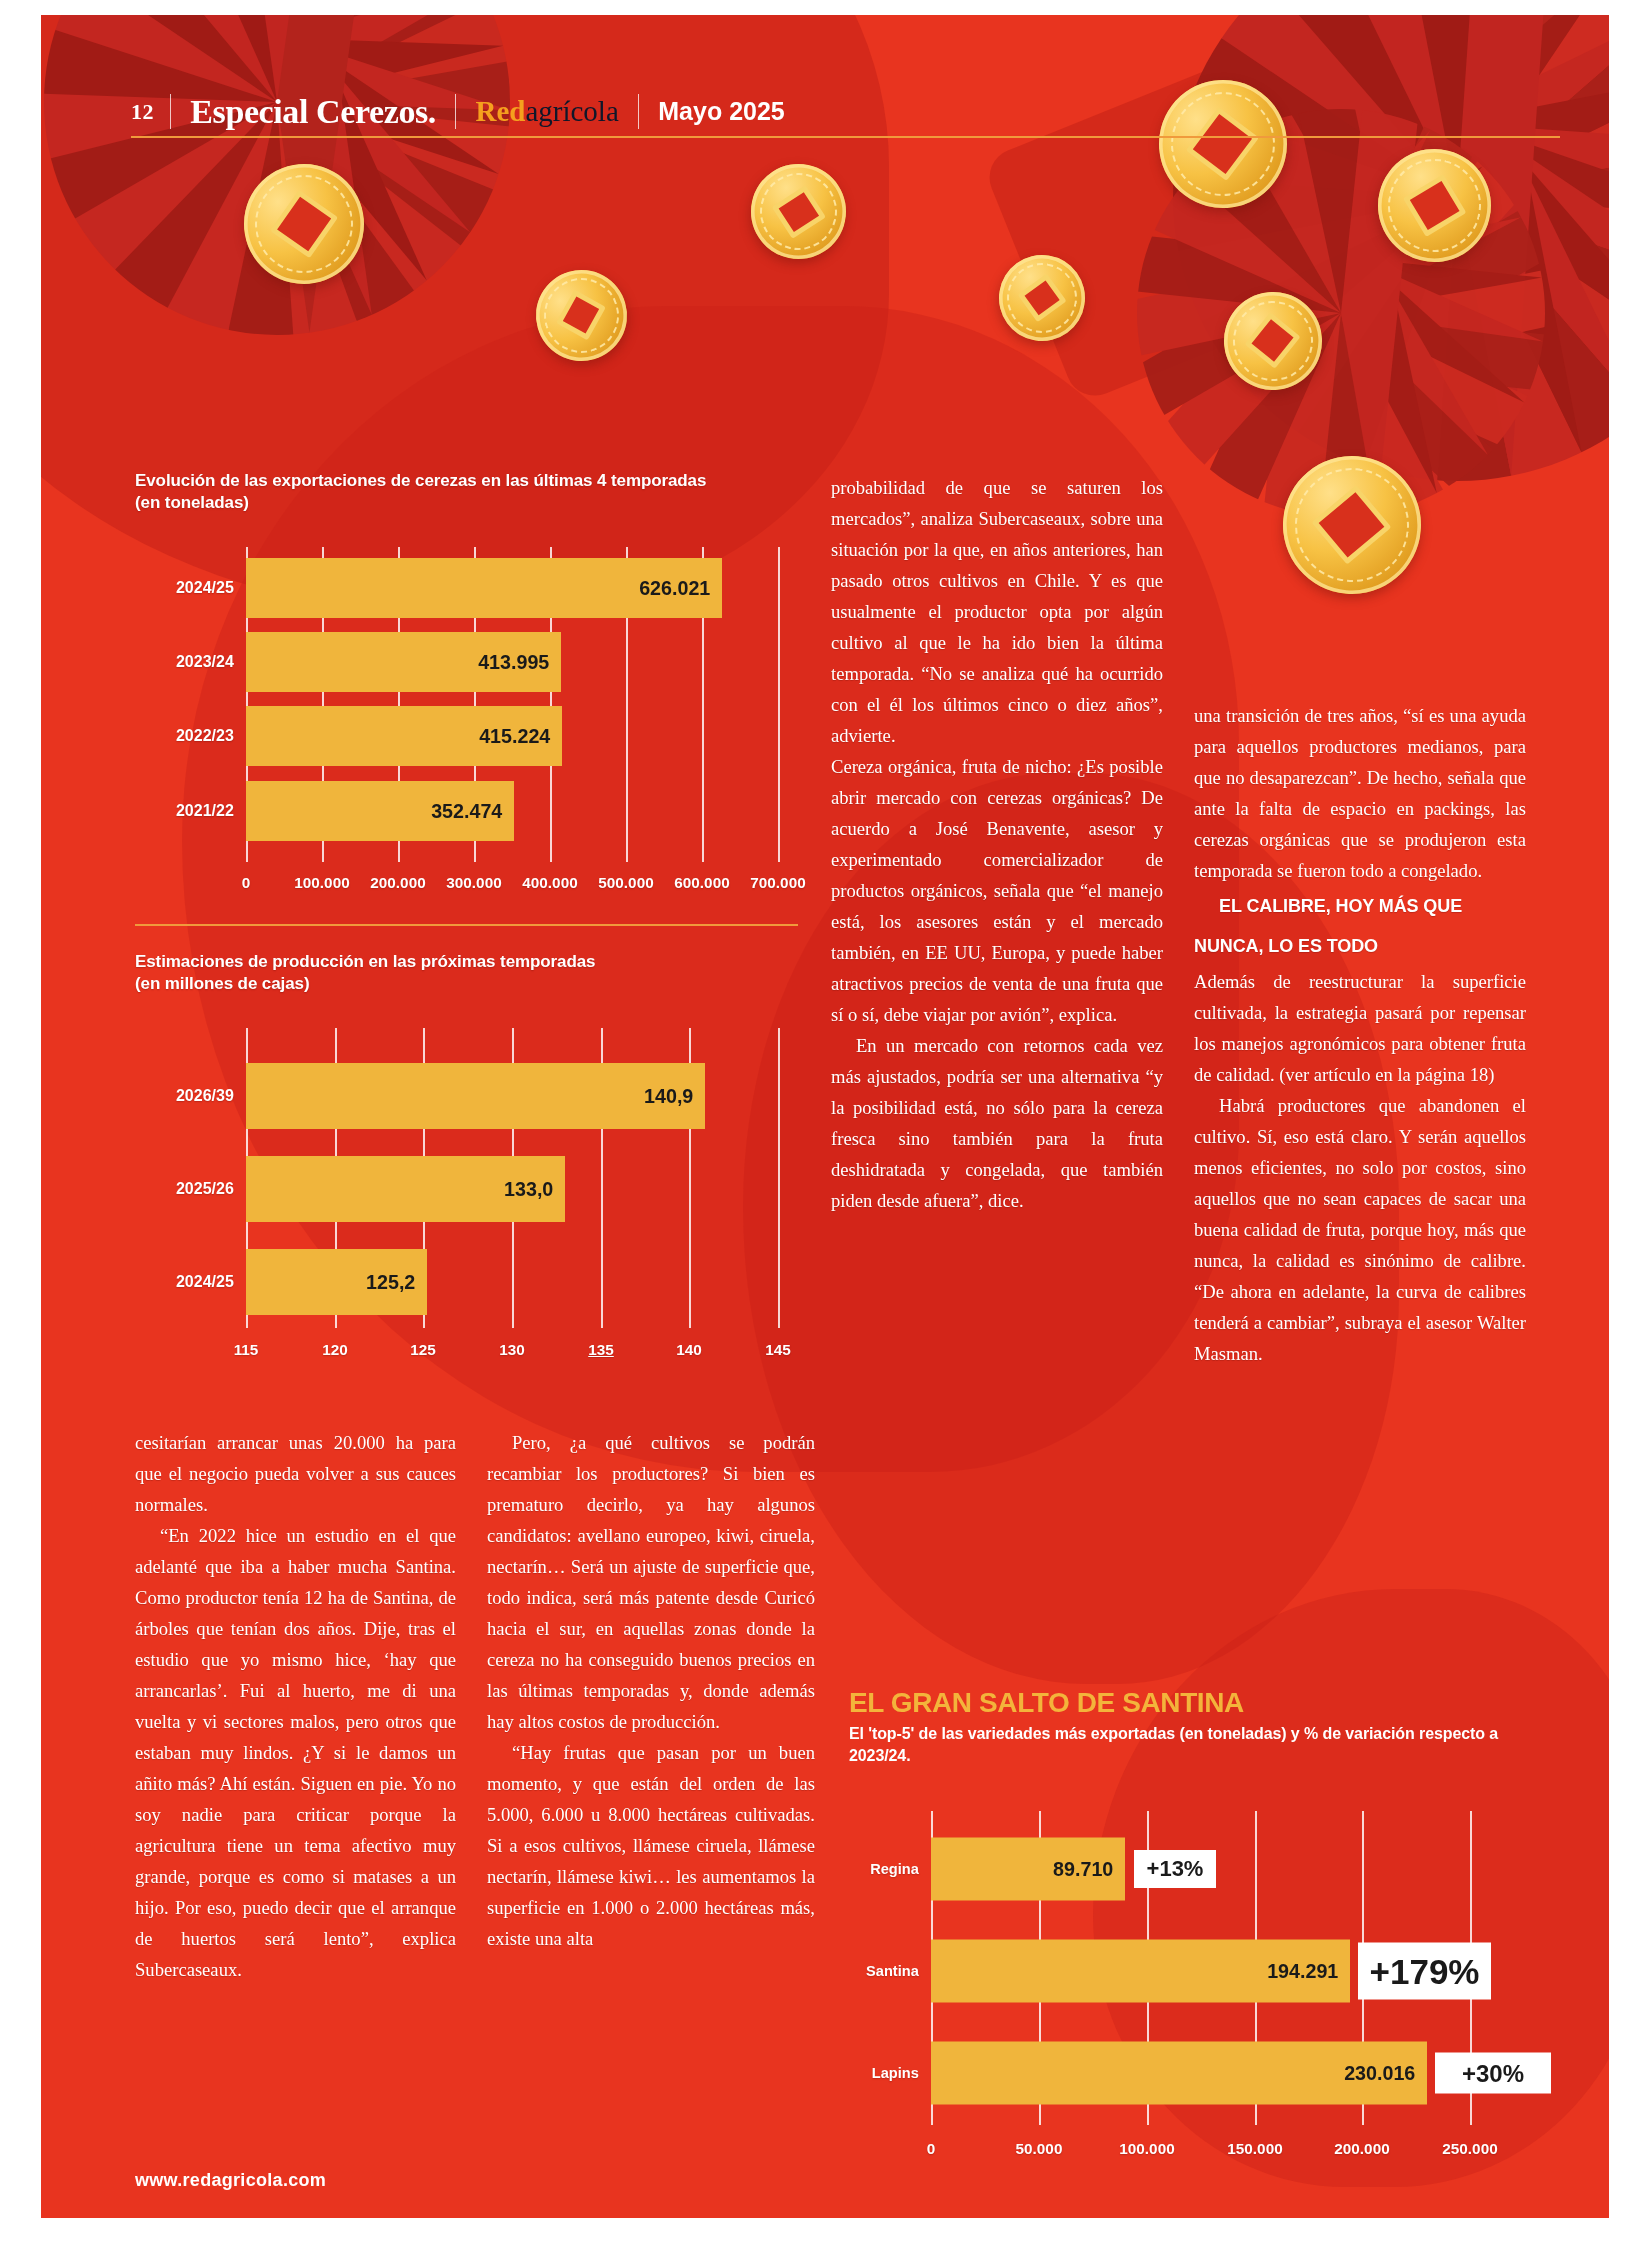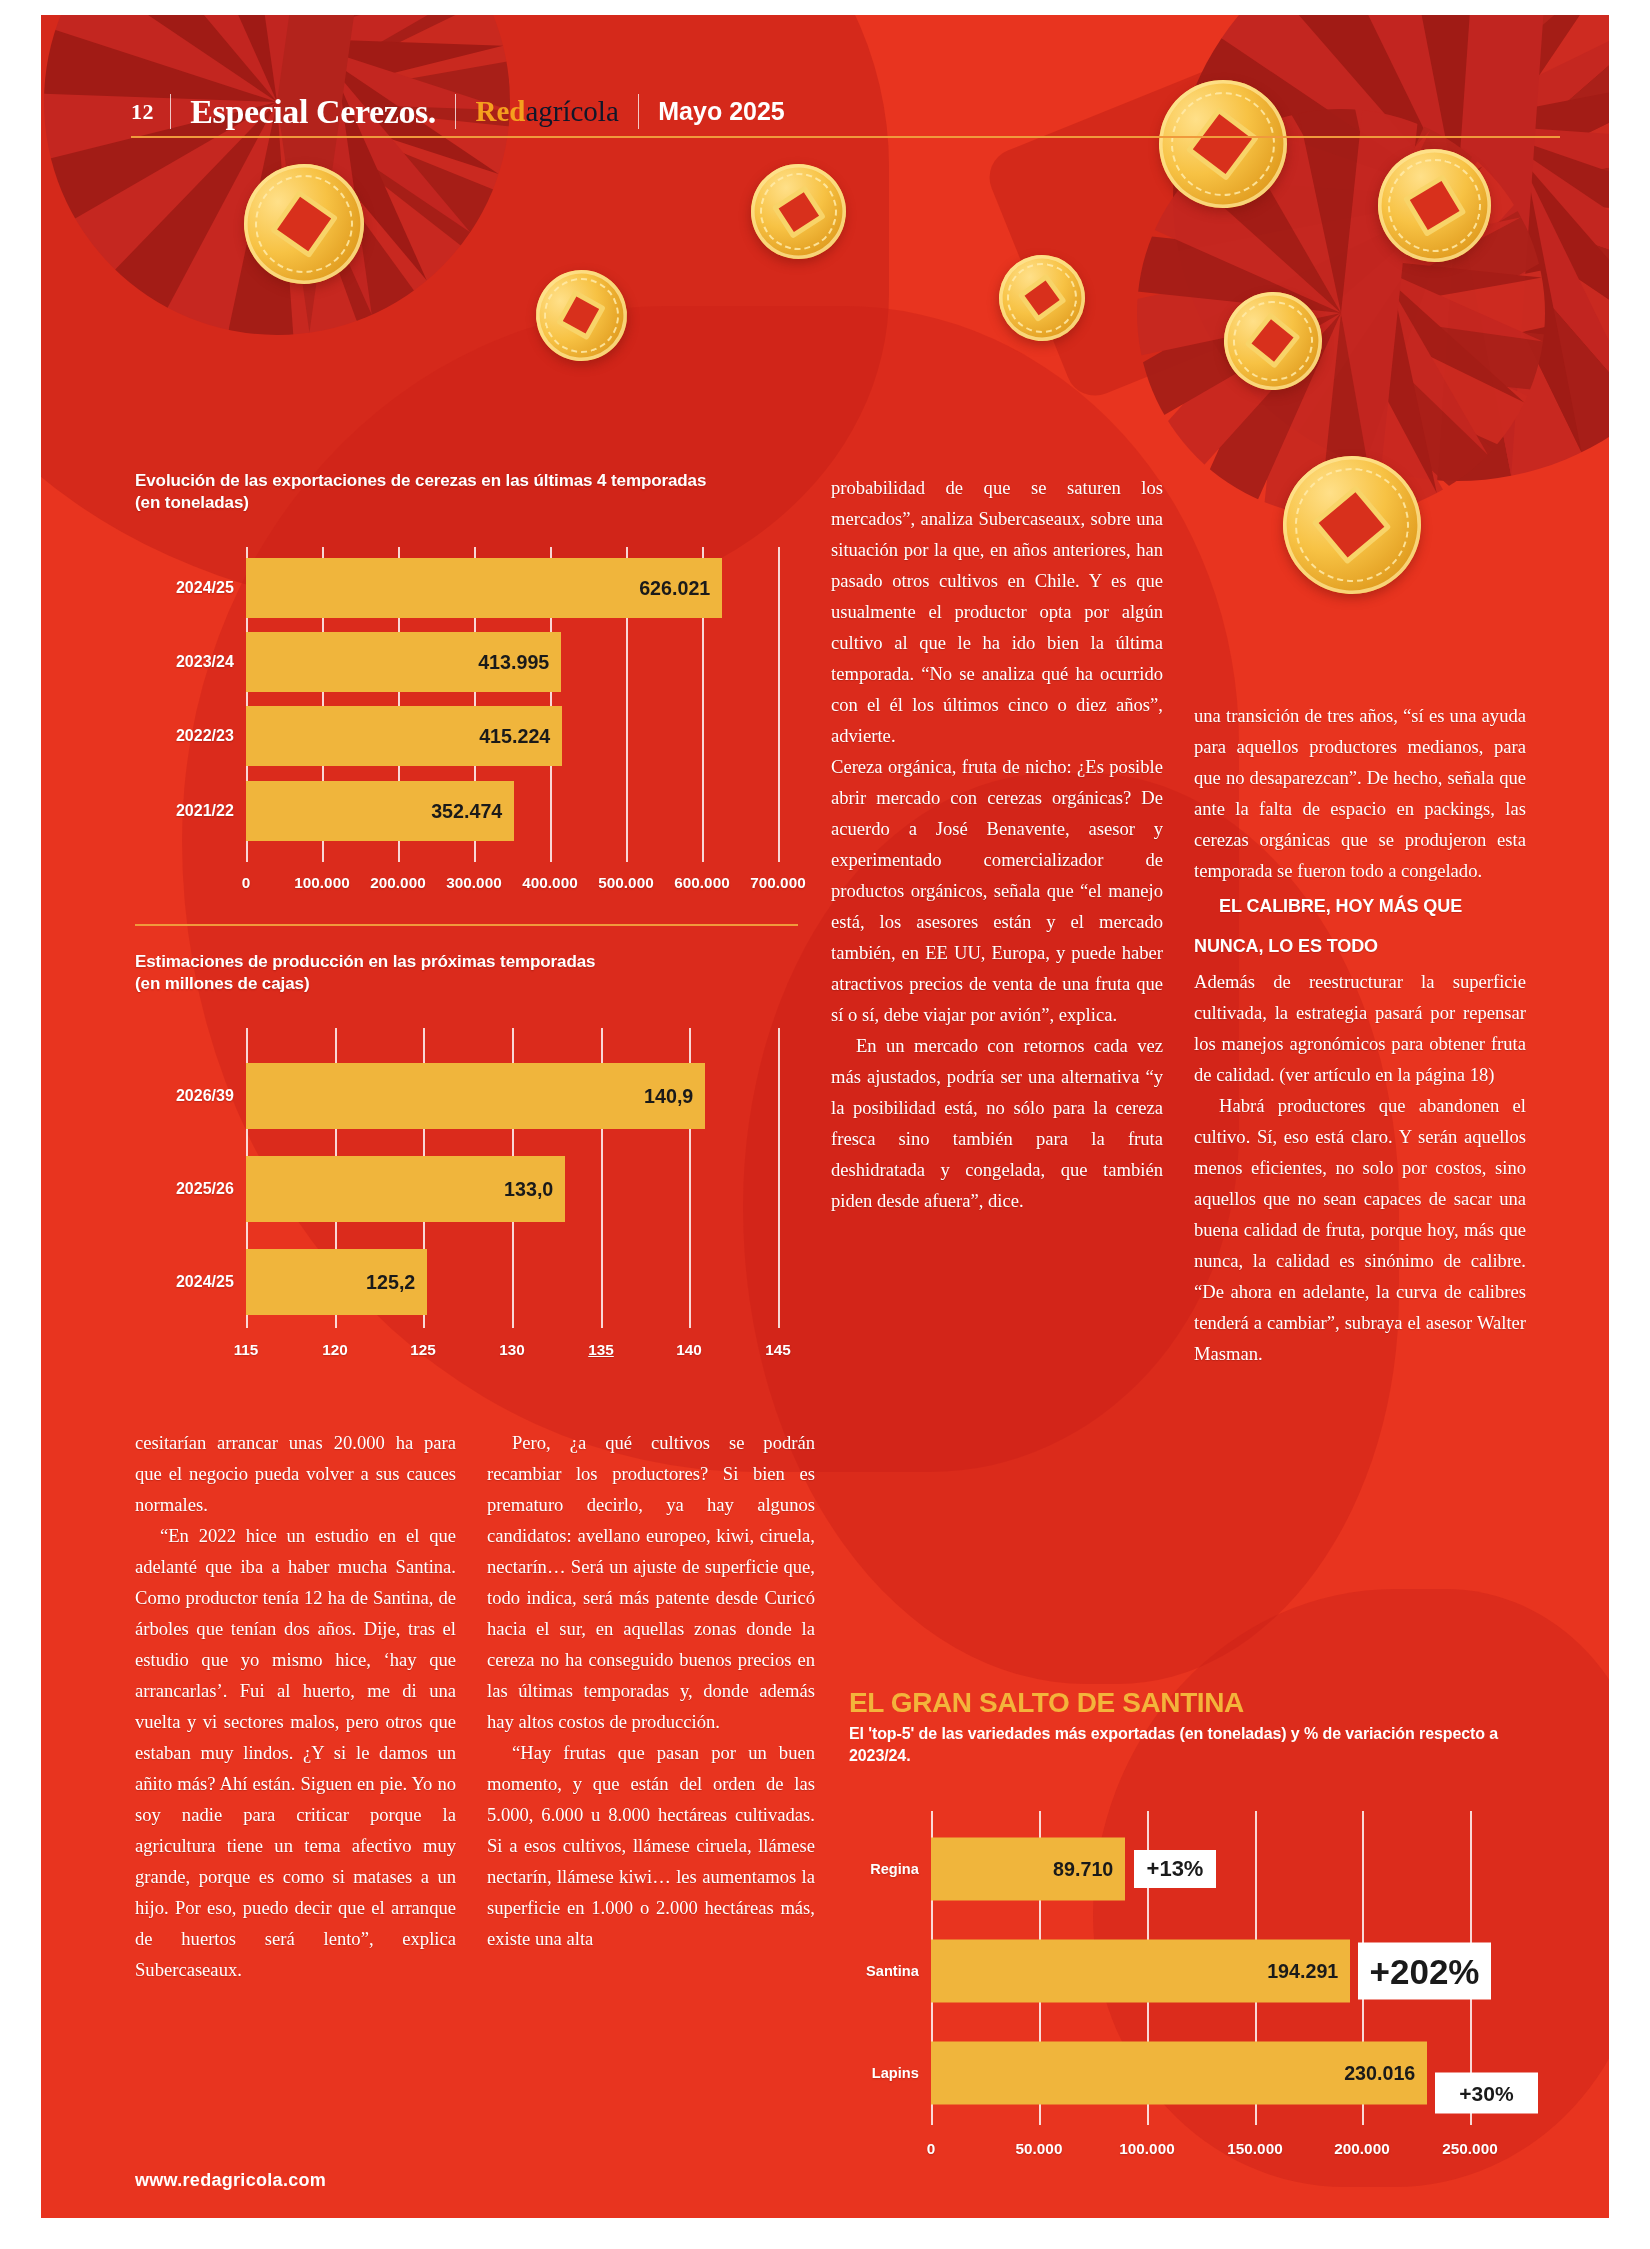--- a/index.html
+++ b/index.html
@@ -511,26 +511,26 @@
         <div class="gline" style="left:539px;"></div>
 
         <div class="bar" style="left:0;top:58px;width:194px;height:63px;">
           <span class="bar-val">89.710</span>
         </div>
         <div class="pct-badge" style="left:203px;top:58px;width:82px;height:38px;font-size:22px;">+13%</div>
 
         <div class="bar" style="left:0;top:160px;width:419px;height:63px;">
           <span class="bar-val">194.291</span>
         </div>
-        <div class="pct-badge" style="left:427px;top:160px;width:133px;height:57px;font-size:35px;">+202%</div>
+        <div class="pct-badge" style="left:427px;top:160px;width:133px;height:57px;font-size:35px;">+179%</div>
 
         <div class="bar" style="left:0;top:262px;width:496px;height:63px;">
           <span class="bar-val">230.016</span>
         </div>
-        <div class="pct-badge" style="left:504px;top:262px;width:103px;height:41px;font-size:21px;margin-top:20px;">+30%</div>
+        <div class="pct-badge" style="left:504px;top:262px;width:116px;height:41px;font-size:24px;">+30%</div>
       </div>
 
       <div style="position:absolute;left:82px;top:329px;width:539px;">
         <span class="xtick" style="left:0px;">0</span>
         <span class="xtick" style="left:108px;">50.000</span>
         <span class="xtick" style="left:216px;">100.000</span>
         <span class="xtick" style="left:324px;">150.000</span>
         <span class="xtick" style="left:431px;">200.000</span>
         <span class="xtick" style="left:539px;">250.000</span>
       </div>

